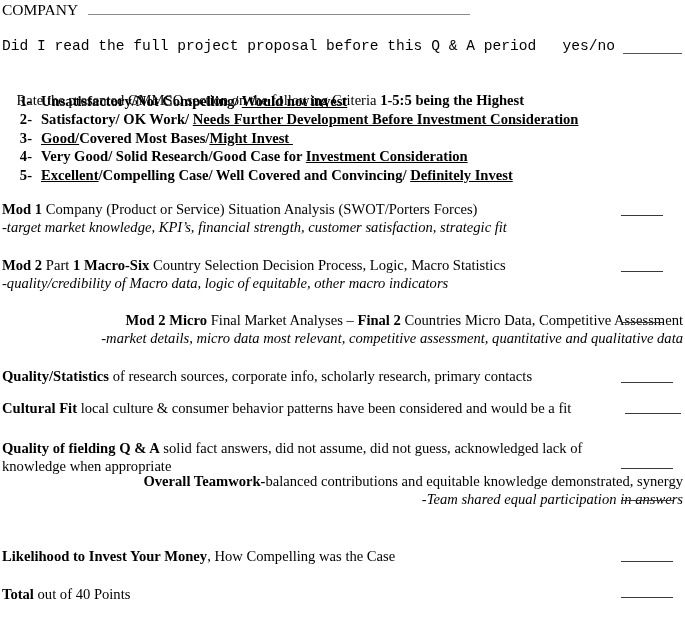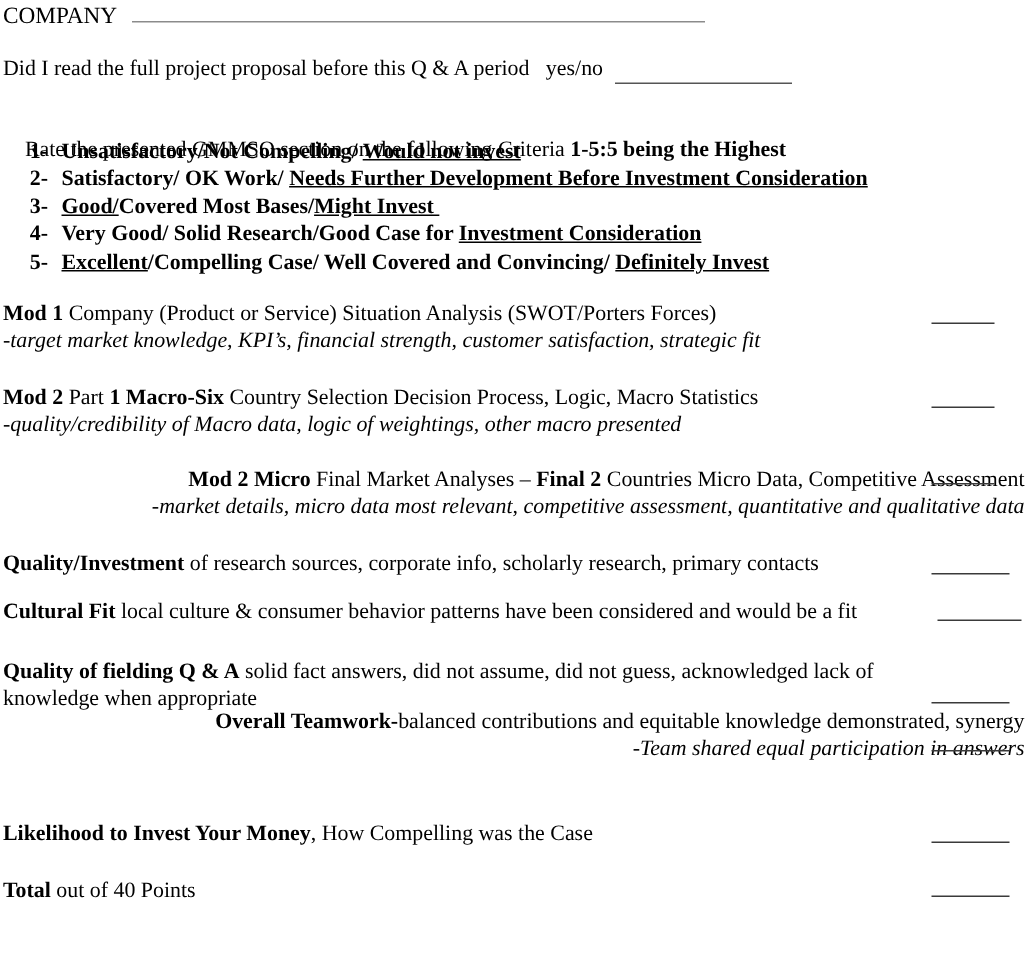--- a/index.html
+++ b/index.html
@@ -44,21 +44,22 @@
   }
   .company-fill { width: 382px; margin-left: 10px; }
 
   
   .readrow {
     position: absolute;
     left: 2px;
     top: 38px;
     width: 680px;
     display: flex;
-    align-items: flex-end;
+    align-items: center;
+    font-family: Liberation Mono, monospace;
   }
   .readrow .txt { white-space: pre; }
   .yesno-fill { width: 118px; margin-left: 8px; border-bottom: 1px solid #555; height: 13px; }
 
   
   .rate-header {
     position: absolute;
     left: 2px;
     top: 74px;
     white-space: pre;
@@ -135,28 +136,28 @@
       <div class="crit-row"><span class="crit-num">5-</span><span class="crit-text"><span class="u">Excellent</span><span>/Compelling Case/ Well Covered and Convincing/ </span><span class="u">Definitely Invest</span></span></div>
     </div>
 
   <div id="sections-container">
       <div class="block" style="top: 201px;">
         <div class="line1"><b>Mod 1</b><span> Company (Product or Service) Situation Analysis (SWOT/Porters Forces)</span></div>
         <div class="line2">-target market knowledge, KPI’s, financial strength, customer satisfaction, strategic fit</div>
       </div>
       <div class="block" style="top: 257px;">
         <div class="line1"><b>Mod 2</b><span> Part </span><b>1 Macro-Six</b><span> Country Selection Decision Process, Logic, Macro Statistics</span></div>
-        <div class="line2">-quality/credibility of Macro data, logic of weightings, other macro presented</div>
+        <div class="line2">-quality/credibility of Macro data, logic of equitable, other macro indicators</div>
       </div>
       <div class="block" style="top: 312px; text-align: right;">
         <div class="line1"><b>Mod 2 Micro</b><span> Final Market Analyses – </span><b>Final 2</b><span> Countries Micro Data, Competitive Assessment</span></div>
         <div class="line2">-market details, micro data most relevant, competitive assessment, quantitative and qualitative data</div>
       </div>
       <div class="block" style="top: 368px;">
-        <div class="line1"><b>Quality/Investment</b><span> of research sources, corporate info, scholarly research, primary contacts</span></div>
+        <div class="line1"><b>Quality/Statistics</b><span> of research sources, corporate info, scholarly research, primary contacts</span></div>
       </div>
       <div class="block" style="top: 400px;">
         <div class="line1"><b>Cultural Fit</b><span> local culture &amp; consumer behavior patterns have been considered and would be a fit</span></div>
       </div>
       <div class="block" style="top: 440px;">
         <div class="line1"><b>Quality of fielding Q &amp; A</b><span> solid fact answers, did not assume, did not guess, acknowledged lack of</span></div>
         <div class="line2" style="font-style: normal;">knowledge when appropriate</div>
       </div>
       <div class="block" style="top: 473px; text-align: right;">
         <div class="line1"><b>Overall Teamwork-</b><span>balanced contributions and equitable knowledge demonstrated, synergy</span></div>

